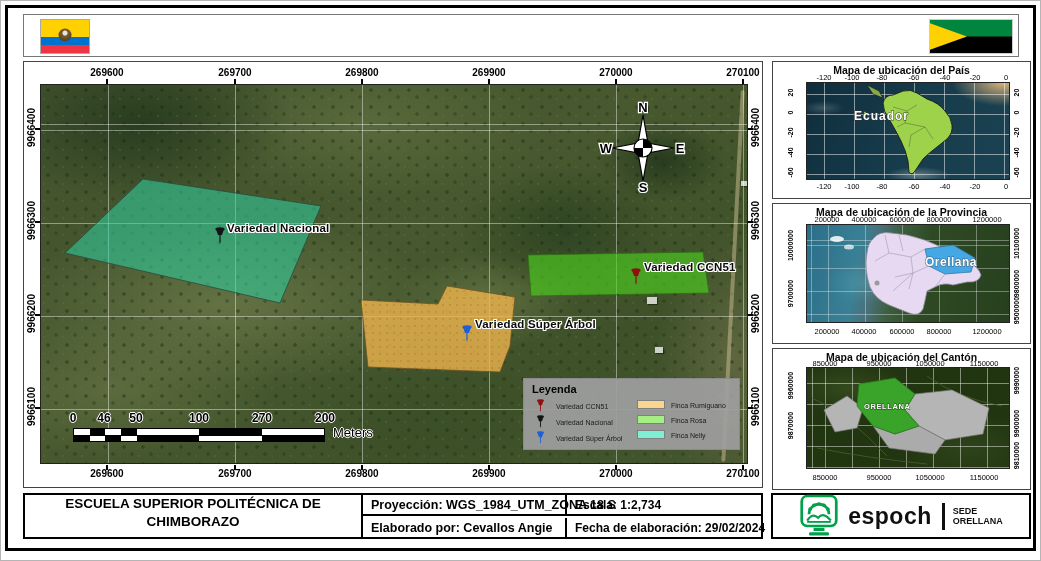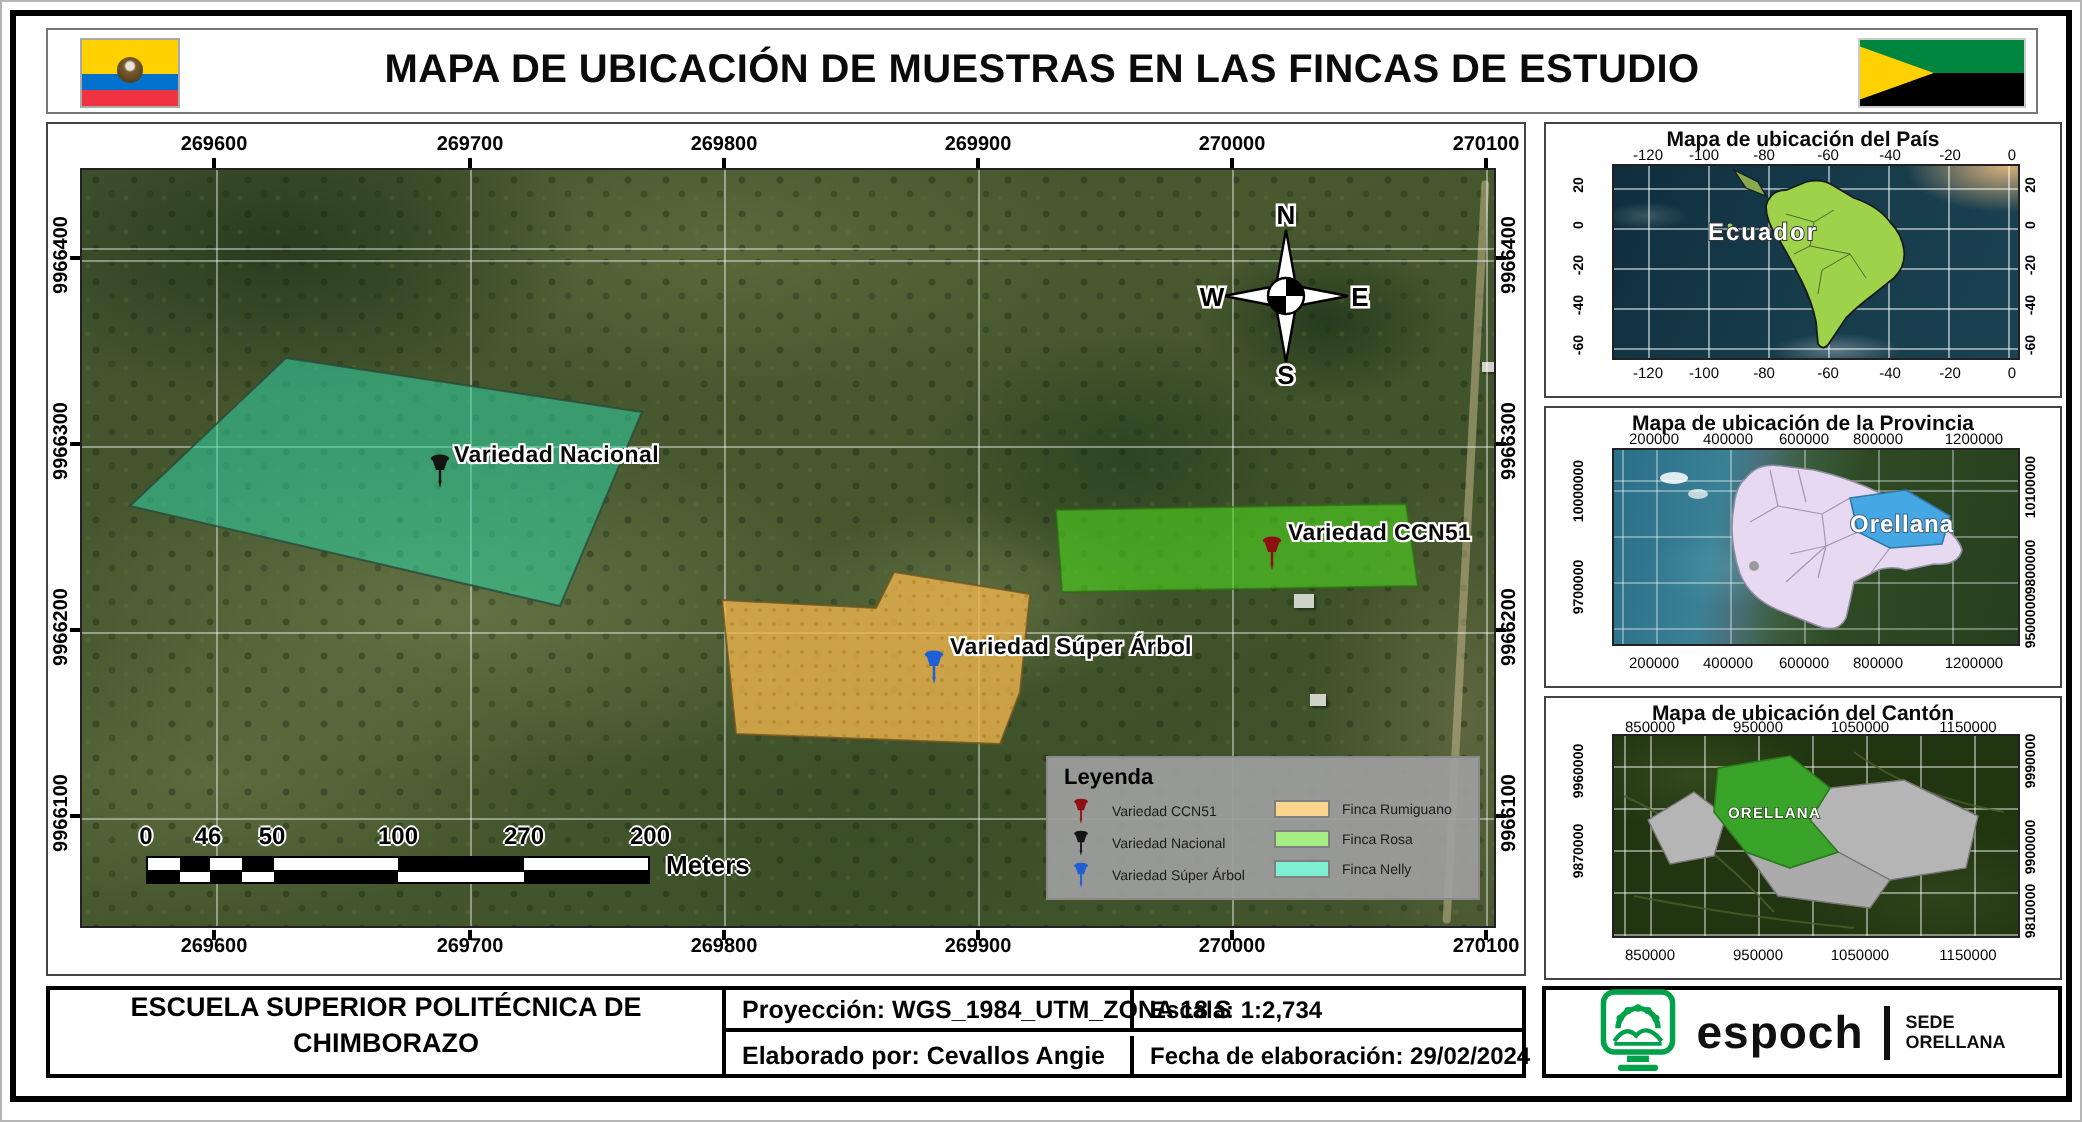--- a/index.html
+++ b/index.html
@@ -59,21 +59,21 @@
   .tkx { position:absolute; width:2px; height:5px; background:#000; }
   .tky { position:absolute; width:5px; height:2px; background:#000; }
 
   .feat-label { position:absolute; font-size:11.5px; font-weight:bold; color:#0a0a0a; white-space:nowrap; letter-spacing:.2px;
     text-shadow: 1px 0 0 #fff, -1px 0 0 #fff, 0 1px 0 #fff, 0 -1px 0 #fff, 1px 1px 0 #fff, -1px -1px 0 #fff, 1px -1px 0 #fff, -1px 1px 0 #fff; }
   .pin { position:absolute; }
 
   
   .sb-num { position:absolute; width:40px; text-align:center; font-size:12px; font-weight:bold; color:#000;
     text-shadow: 1px 0 0 #fff, -1px 0 0 #fff, 0 1px 0 #fff, 0 -1px 0 #fff; }
-  .sb-unit { position:absolute; font-size:13px; font-weight:bold; color:#000;
+  .sb-unit { position:absolute; font-size:13px; font-weight:normal; color:#000;
     text-shadow: 1px 0 0 #fff, -1px 0 0 #fff, 0 1px 0 #fff, 0 -1px 0 #fff; }
   .sb-bar { position:absolute; left:32px; top:343px; width:252px; height:14px; border:1px solid #000; background:#fff; }
   .sb-row { position:absolute; left:0; width:100%; height:6px; display:flex; }
   .sb-row.bot { top:6px; border-top:1px solid #000; }
   .sb-row span { display:block; height:100%; }
 
   
   .legend { position:absolute; left:482px; top:293px; width:217px; height:72px;
     background:rgba(158,158,158,.93); border:1px solid #8a8a8a; }
   .legend-title { position:absolute; left:8px; top:4px; font-size:11px; font-weight:bold; color:#000; }
@@ -136,21 +136,20 @@
 <div class="page">
   <div class="outer-frame"></div>
 
   <div class="title-box">
     <div class="flag-ec">
       <div class="y"></div>
         <div class="b"></div>
         <div class="r"></div>
         <div class="crest"></div>
     </div>
-    <div class="map-title">MAPA DE UBICACIÓN DE MUESTRAS EN LAS FINCAS DE ESTUDIO</div>
     <div class="flag-or">
       <div class="blk"></div>
         <div class="yel"></div>
     </div>
   </div>
 
   <div class="main-panel">
 
     <span class="xt" style="left:53px;top:5px">269600</span>
     <span class="xt" style="left:181px;top:5px">269700</span>

